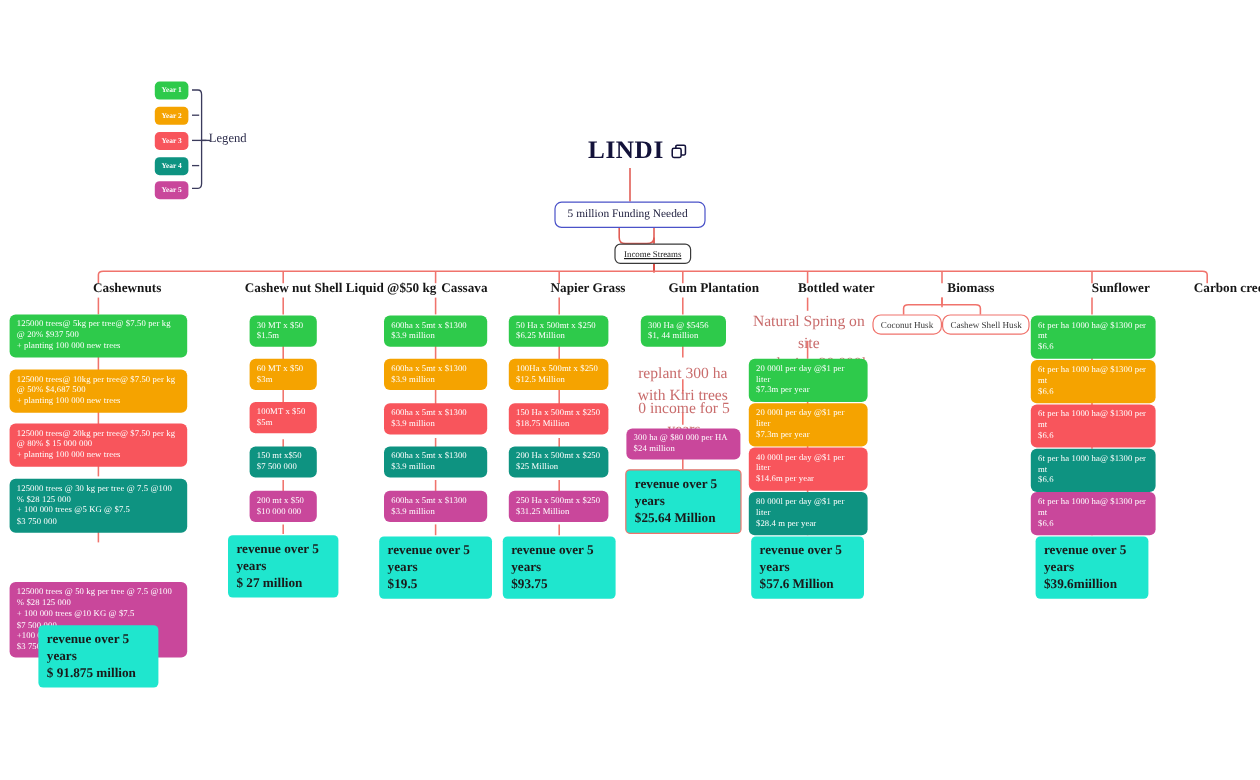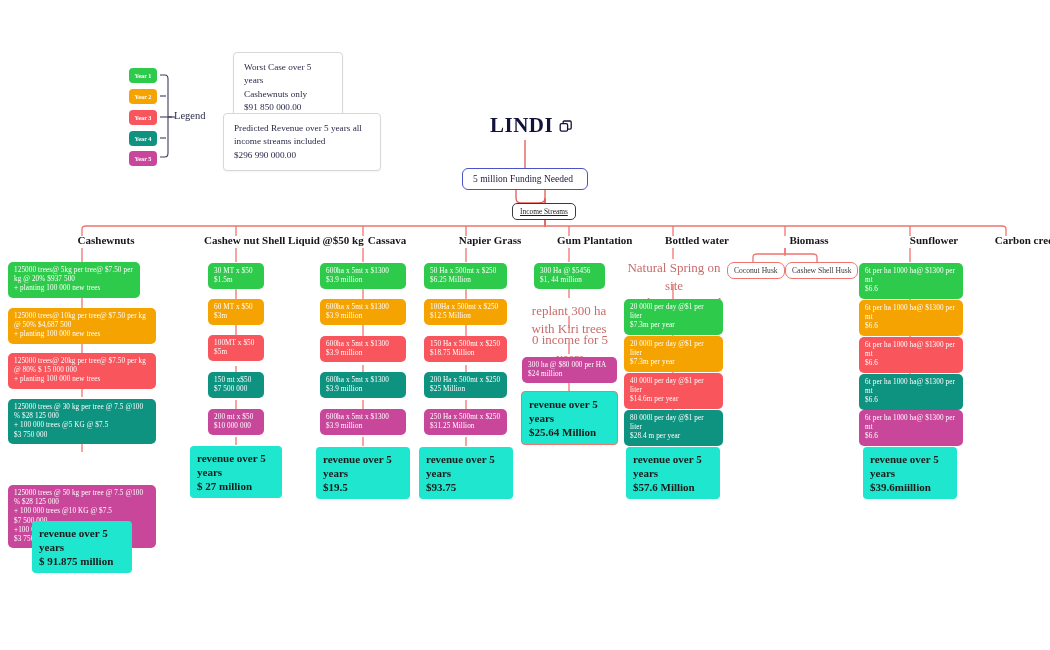--- a/index.html
+++ b/index.html
@@ -243,38 +243,32 @@
 
   <div class="pill-dark" style="left:512px; top:203px;">Income Streams</div>
 
   <div class="legend-chip y1" style="left:129px; top:68px;">Year 1</div>
   <div class="legend-chip y2" style="left:129px; top:89px;">Year 2</div>
   <div class="legend-chip y3" style="left:129px; top:110px;">Year 3</div>
   <div class="legend-chip y4" style="left:129px; top:131px;">Year 4</div>
   <div class="legend-chip y5" style="left:129px; top:151px;">Year 5</div>
   <div class="legend-label" style="left:174px; top:110px;">Legend</div>
 
-  <div class="callout nline" style="left:233px; top:52px; width:110px;">Worst Case over 5 years
-Cashewnuts only
-$91 850 000.00</div>
-  <div class="callout nline" style="left:223px; top:113px; width:158px;">Predicted Revenue over 5 years all
-income streams included
-$296 990 000.00</div>
 
   <div class="colhead" style="left:0px; top:234px; width:164px;">Cashewnuts</div>
   <div class="colhead" style="left:156px; top:234px; width:160px;">Cashew nut Shell Liquid @$50 kg</div>
   <div class="colhead" style="left:303px; top:234px; width:120px;">Cassava</div>
   <div class="colhead" style="left:406px; top:234px; width:120px;">Napier Grass</div>
   <div class="colhead" style="left:509px; top:234px; width:120px;">Gum Plantation</div>
   <div class="colhead" style="left:613px; top:234px; width:120px;">Bottled water</div>
   <div class="colhead" style="left:725px; top:234px; width:120px;">Biomass</div>
   <div class="colhead" style="left:850px; top:234px; width:120px;">Sunflower</div>
   <div class="colhead" style="left:946px; top:234px; width:120px;">Carbon credits</div>
 
-  <div class="node y1 detail nline" style="left:8px; top:262px; width:132px;">125000  trees@ 5kg per tree@ $7.50 per kg @ 20%  $937 500
+  <div class="node y1 detail nline" style="left:8px; top:262px; width:148px;">125000  trees@ 5kg per tree@ $7.50 per kg @ 20%  $937 500
 + planting 100 000 new trees</div>
   <div class="node y2 detail nline" style="left:8px; top:308px; width:148px;">125000 trees@ 10kg per tree@ $7.50 per kg @ 50%  $4,687 500
 + planting 100 000 new trees</div>
   <div class="node y3 detail nline" style="left:8px; top:353px; width:148px;">125000 trees@ 20kg per tree@ $7.50 per kg @ 80% $ 15 000 000
 + planting 100 000 new trees</div>
   <div class="node y4 detail nline" style="left:8px; top:399px; width:148px;">125000 trees @ 30 kg per tree @ 7.5 @100 %  $28  125 000
 + 100 000 trees @5 KG @ $7.5
 $3 750 000</div>
   <div class="node y5 detail nline" style="left:8px; top:453px; width:148px;margin-top:32px;">125000 trees @ 50 kg per tree @ 7.5 @100 %  $28  125 000
 + 100 000 trees @10 KG @ $7.5

